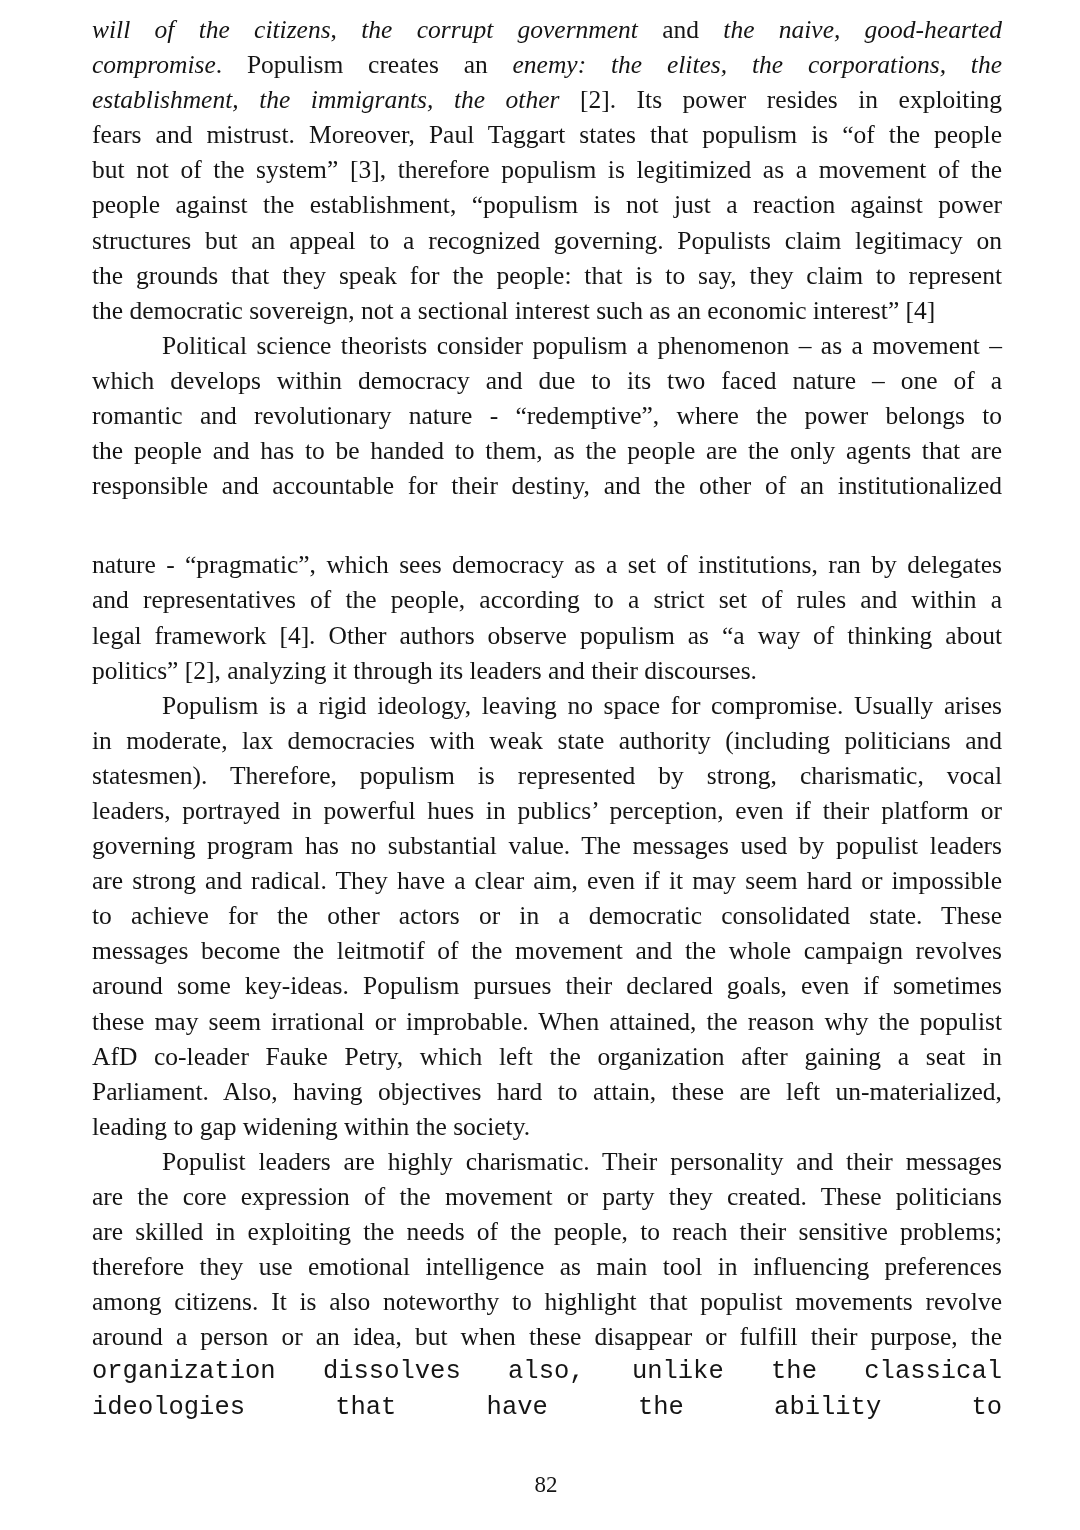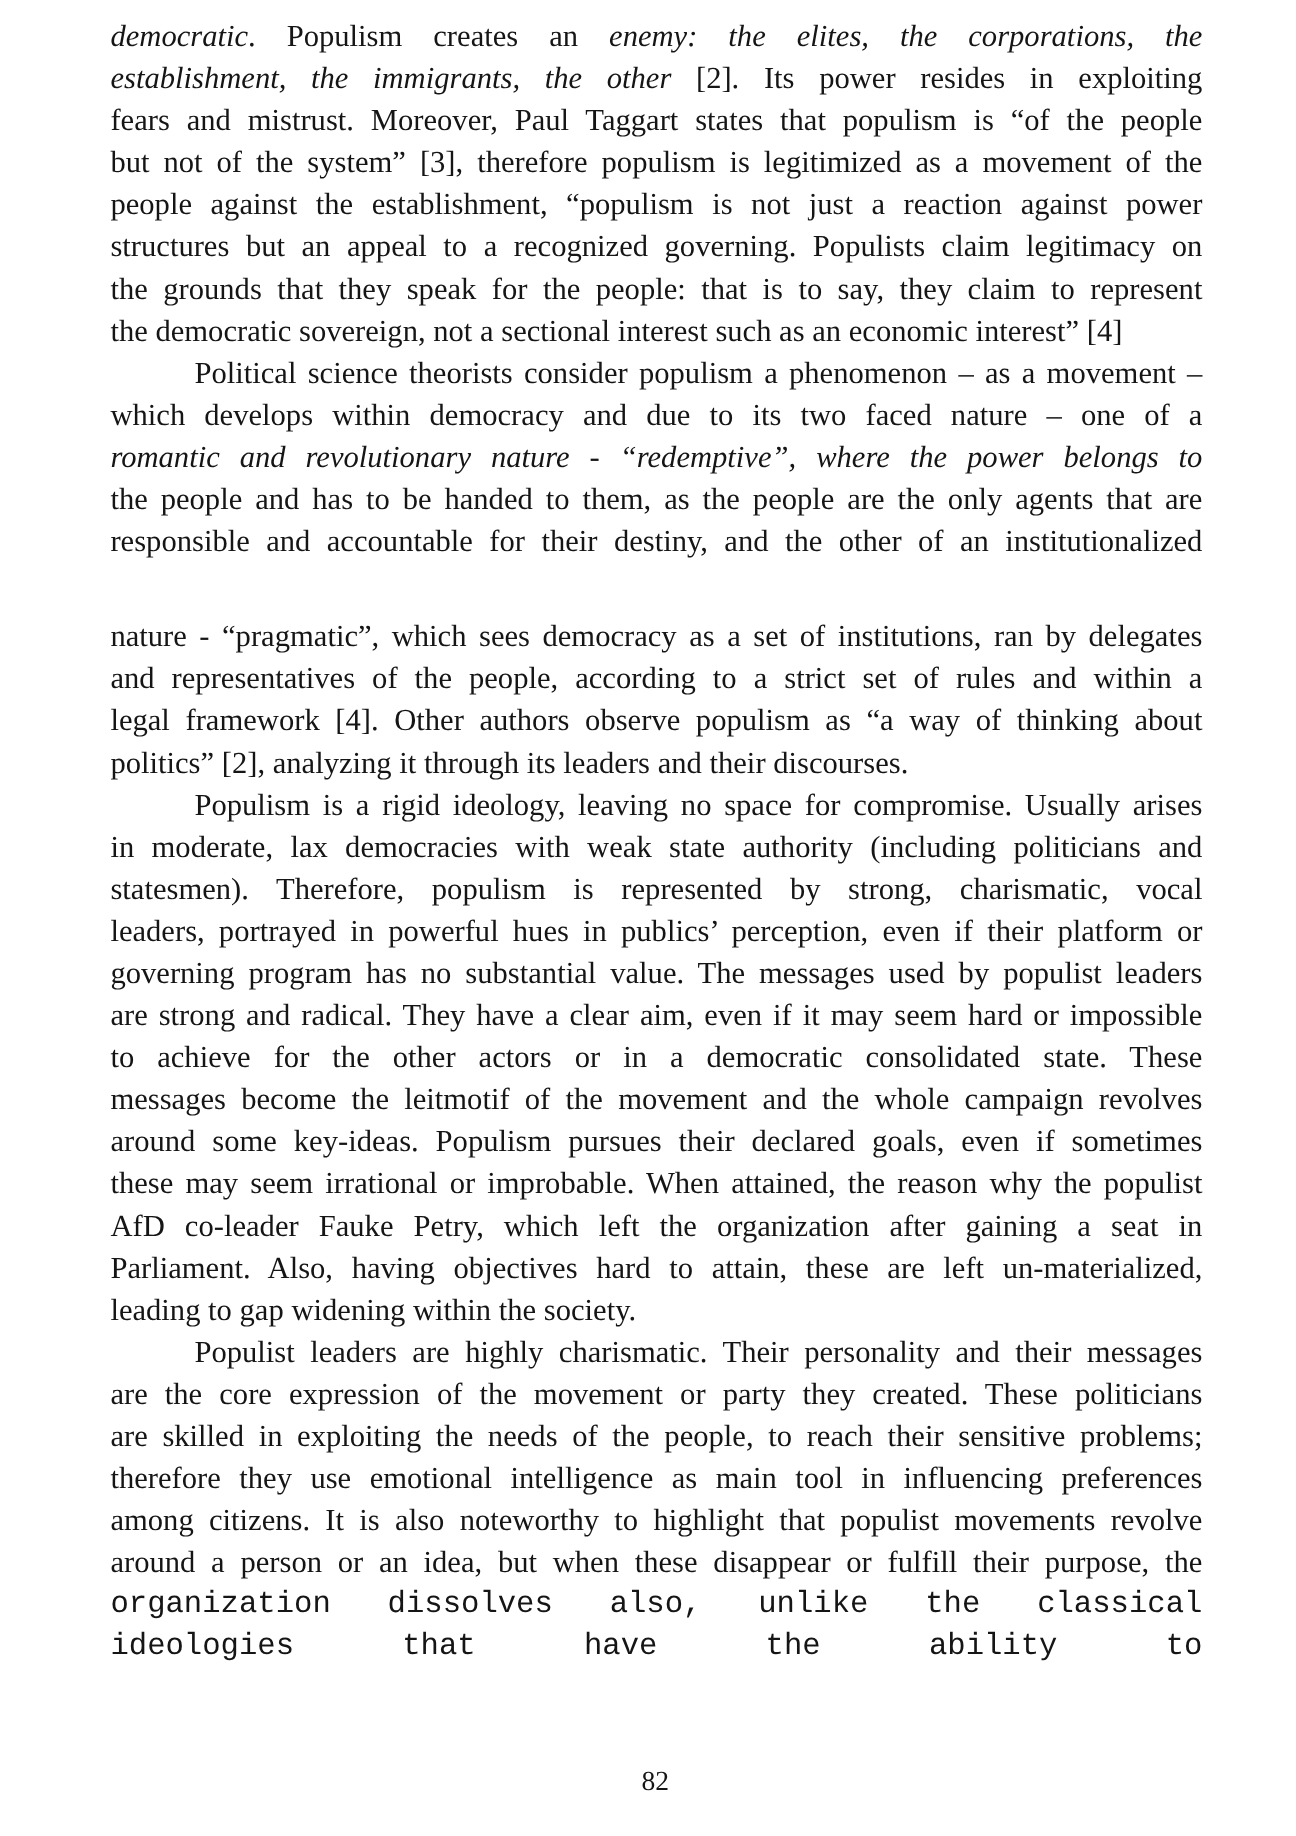--- a/index.html
+++ b/index.html
@@ -56,21 +56,24 @@
       font-size: 23px;
       line-height: 30px;
     }
   </style>
 </head>
 <body>
 
 <div class="page-text" id="page-body">
     <div>
       <div class="line">
-        <span class="j" style="white-space: normal; display: block;"><em>democratic</em><span>. Populism creates an </span><em>enemy: the elites, the corporations, the</em></span>
+        <span class="j" style="white-space: normal; display: block;"><em>will of the citizens</em><span>, </span><em>the corrupt government</em><span> and </span><em>the naive, good-hearted</em></span>
+      </div>
+      <div class="line">
+        <span class="j" style="white-space: normal; display: block;"><em>compromise</em><span>. Populism creates an </span><em>enemy: the elites, the corporations, the</em></span>
       </div>
       <div class="line">
         <span class="j" style="white-space: normal; display: block;"><em>establishment, the immigrants, the other</em><span> [2]. Its power resides in exploiting</span></span>
       </div>
       <div class="line">
         <span class="j" style="white-space: normal; display: block;"><span>fears and mistrust. Moreover, Paul Taggart states that populism is “of the people</span></span>
       </div>
       <div class="line">
         <span class="j" style="white-space: normal; display: block;"><span>but not of the system” [3], therefore populism is legitimized as a movement of the</span></span>
       </div>
@@ -88,21 +91,21 @@
       </div>
     </div>
     <div>
       <div class="line indent">
         <span class="j" style="white-space: normal; display: block;"><span>Political science theorists consider populism a  phenomenon – as a movement –</span></span>
       </div>
       <div class="line">
         <span class="j" style="white-space: normal; display: block;"><span>which develops within democracy and due to its two faced nature – one of a</span></span>
       </div>
       <div class="line">
-        <span class="j" style="white-space: normal; display: block; font-style: italic;"><span>romantic and revolutionary nature - “redemptive”, where the power belongs to</span></span>
+        <span class="j" style="white-space: normal; display: block;"><span>romantic and revolutionary nature - “redemptive”, where the power belongs to</span></span>
       </div>
       <div class="line">
         <span class="j" style="white-space: normal; display: block;"><span>the people and has to be handed to them, as the people are the only agents that are</span></span>
       </div>
       <div class="line">
         <span class="j" style="white-space: normal; display: block;"><span>responsible and accountable for their destiny, and the other of an institutionalized</span></span>
       </div>
       <div class="line">
         <span class="j" style="white-space: normal; display: block; margin-top: 44px;"><span>nature - “pragmatic”, which sees democracy as a set of institutions, ran by delegates</span></span>
       </div>

